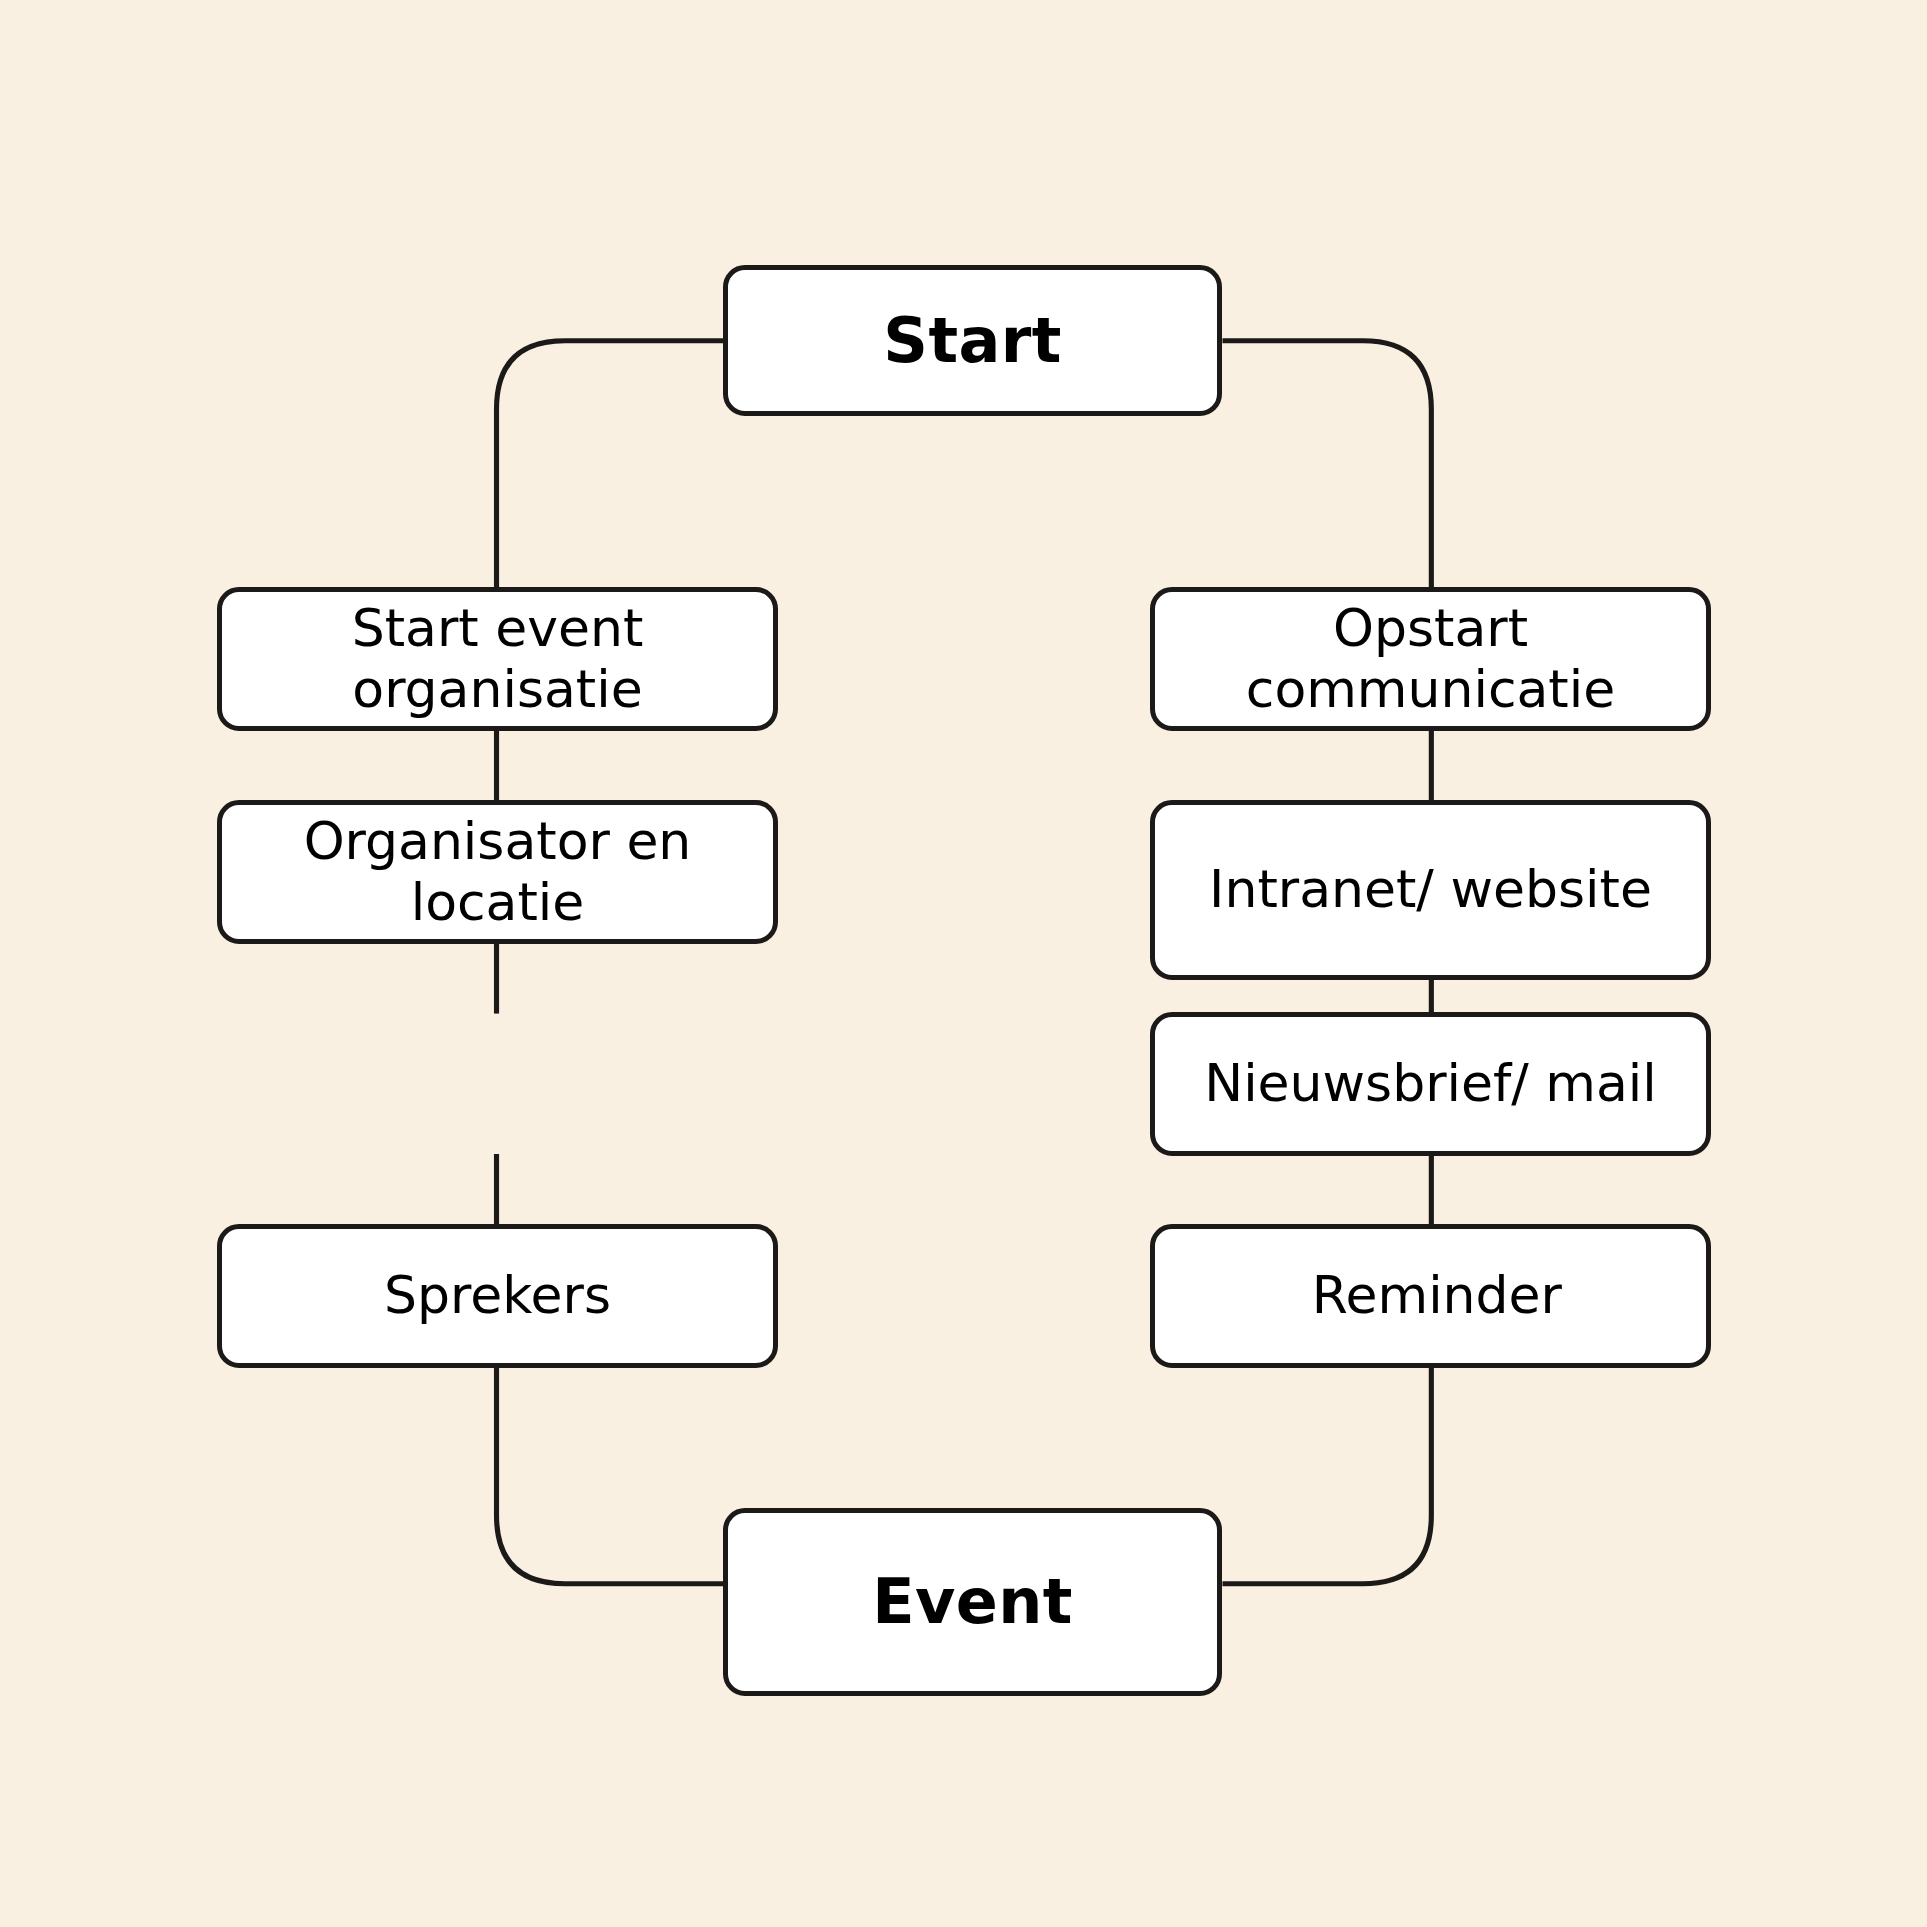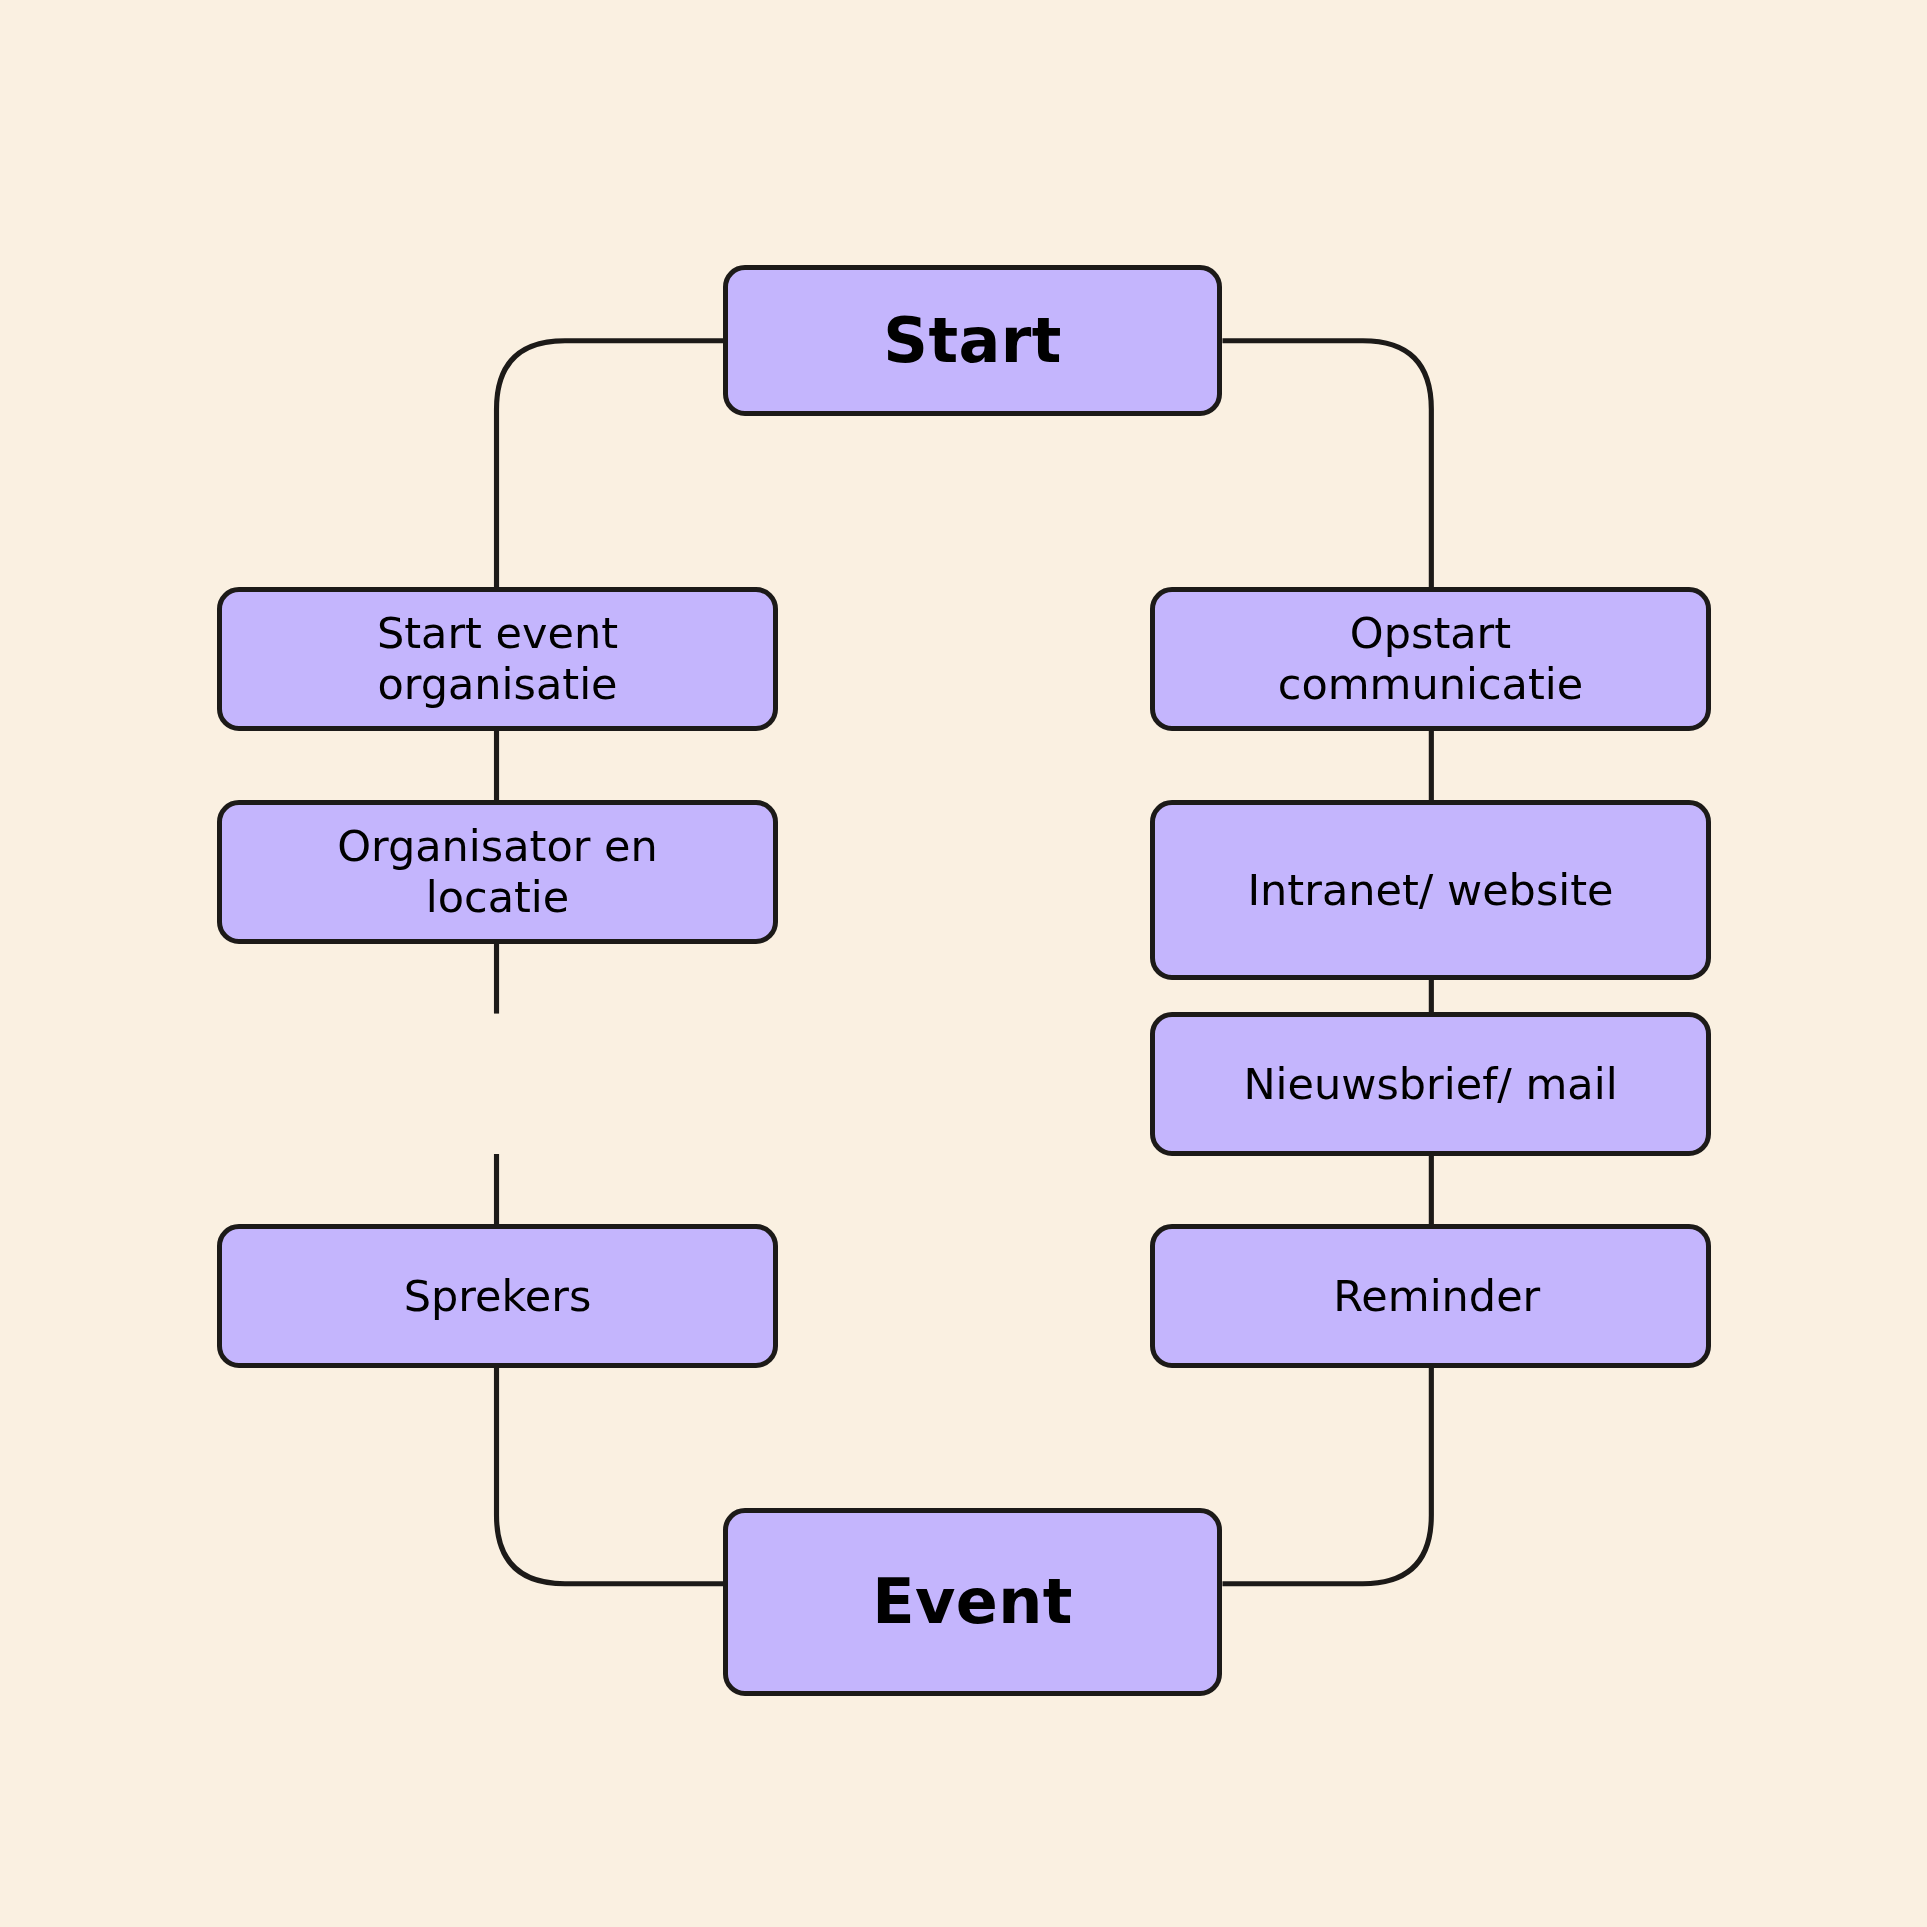--- a/index.html
+++ b/index.html
@@ -19,21 +19,21 @@
     position: absolute;
     left: 0;
     top: 0;
     width: 1927px;
     height: 1927px;
     pointer-events: none;
   }
   .node {
     position: absolute;
     box-sizing: border-box;
-    background: #c4b5fd;
+    background: #ffffff;
     border: 5.1px solid #1c1a18;
     border-radius: 22px;
     display: flex;
     align-items: center;
     justify-content: center;
     text-align: center;
     color: #000000;
     line-height: 1.18;
     padding: 5.1px 15.4px;
     z-index: 2;
@@ -42,21 +42,21 @@
     display: block;
     width: 100%;
   }
   .terminal {
     font-weight: bold;
     font-size: 62px;
     letter-spacing: 0.4px;
   }
   .step {
     font-weight: normal;
-    font-size: 43px;
+    font-size: 52px;
     justify-content: flex-end;
   }
 </style>
 </head>
 <body>
 
 <div id="canvas">
 
   <svg id="wires" viewBox="0 0 2251 2251" xmlns="http://www.w3.org/2000/svg">
     <g fill="none" stroke="#1c1a18" stroke-width="6" stroke-linecap="butt">

